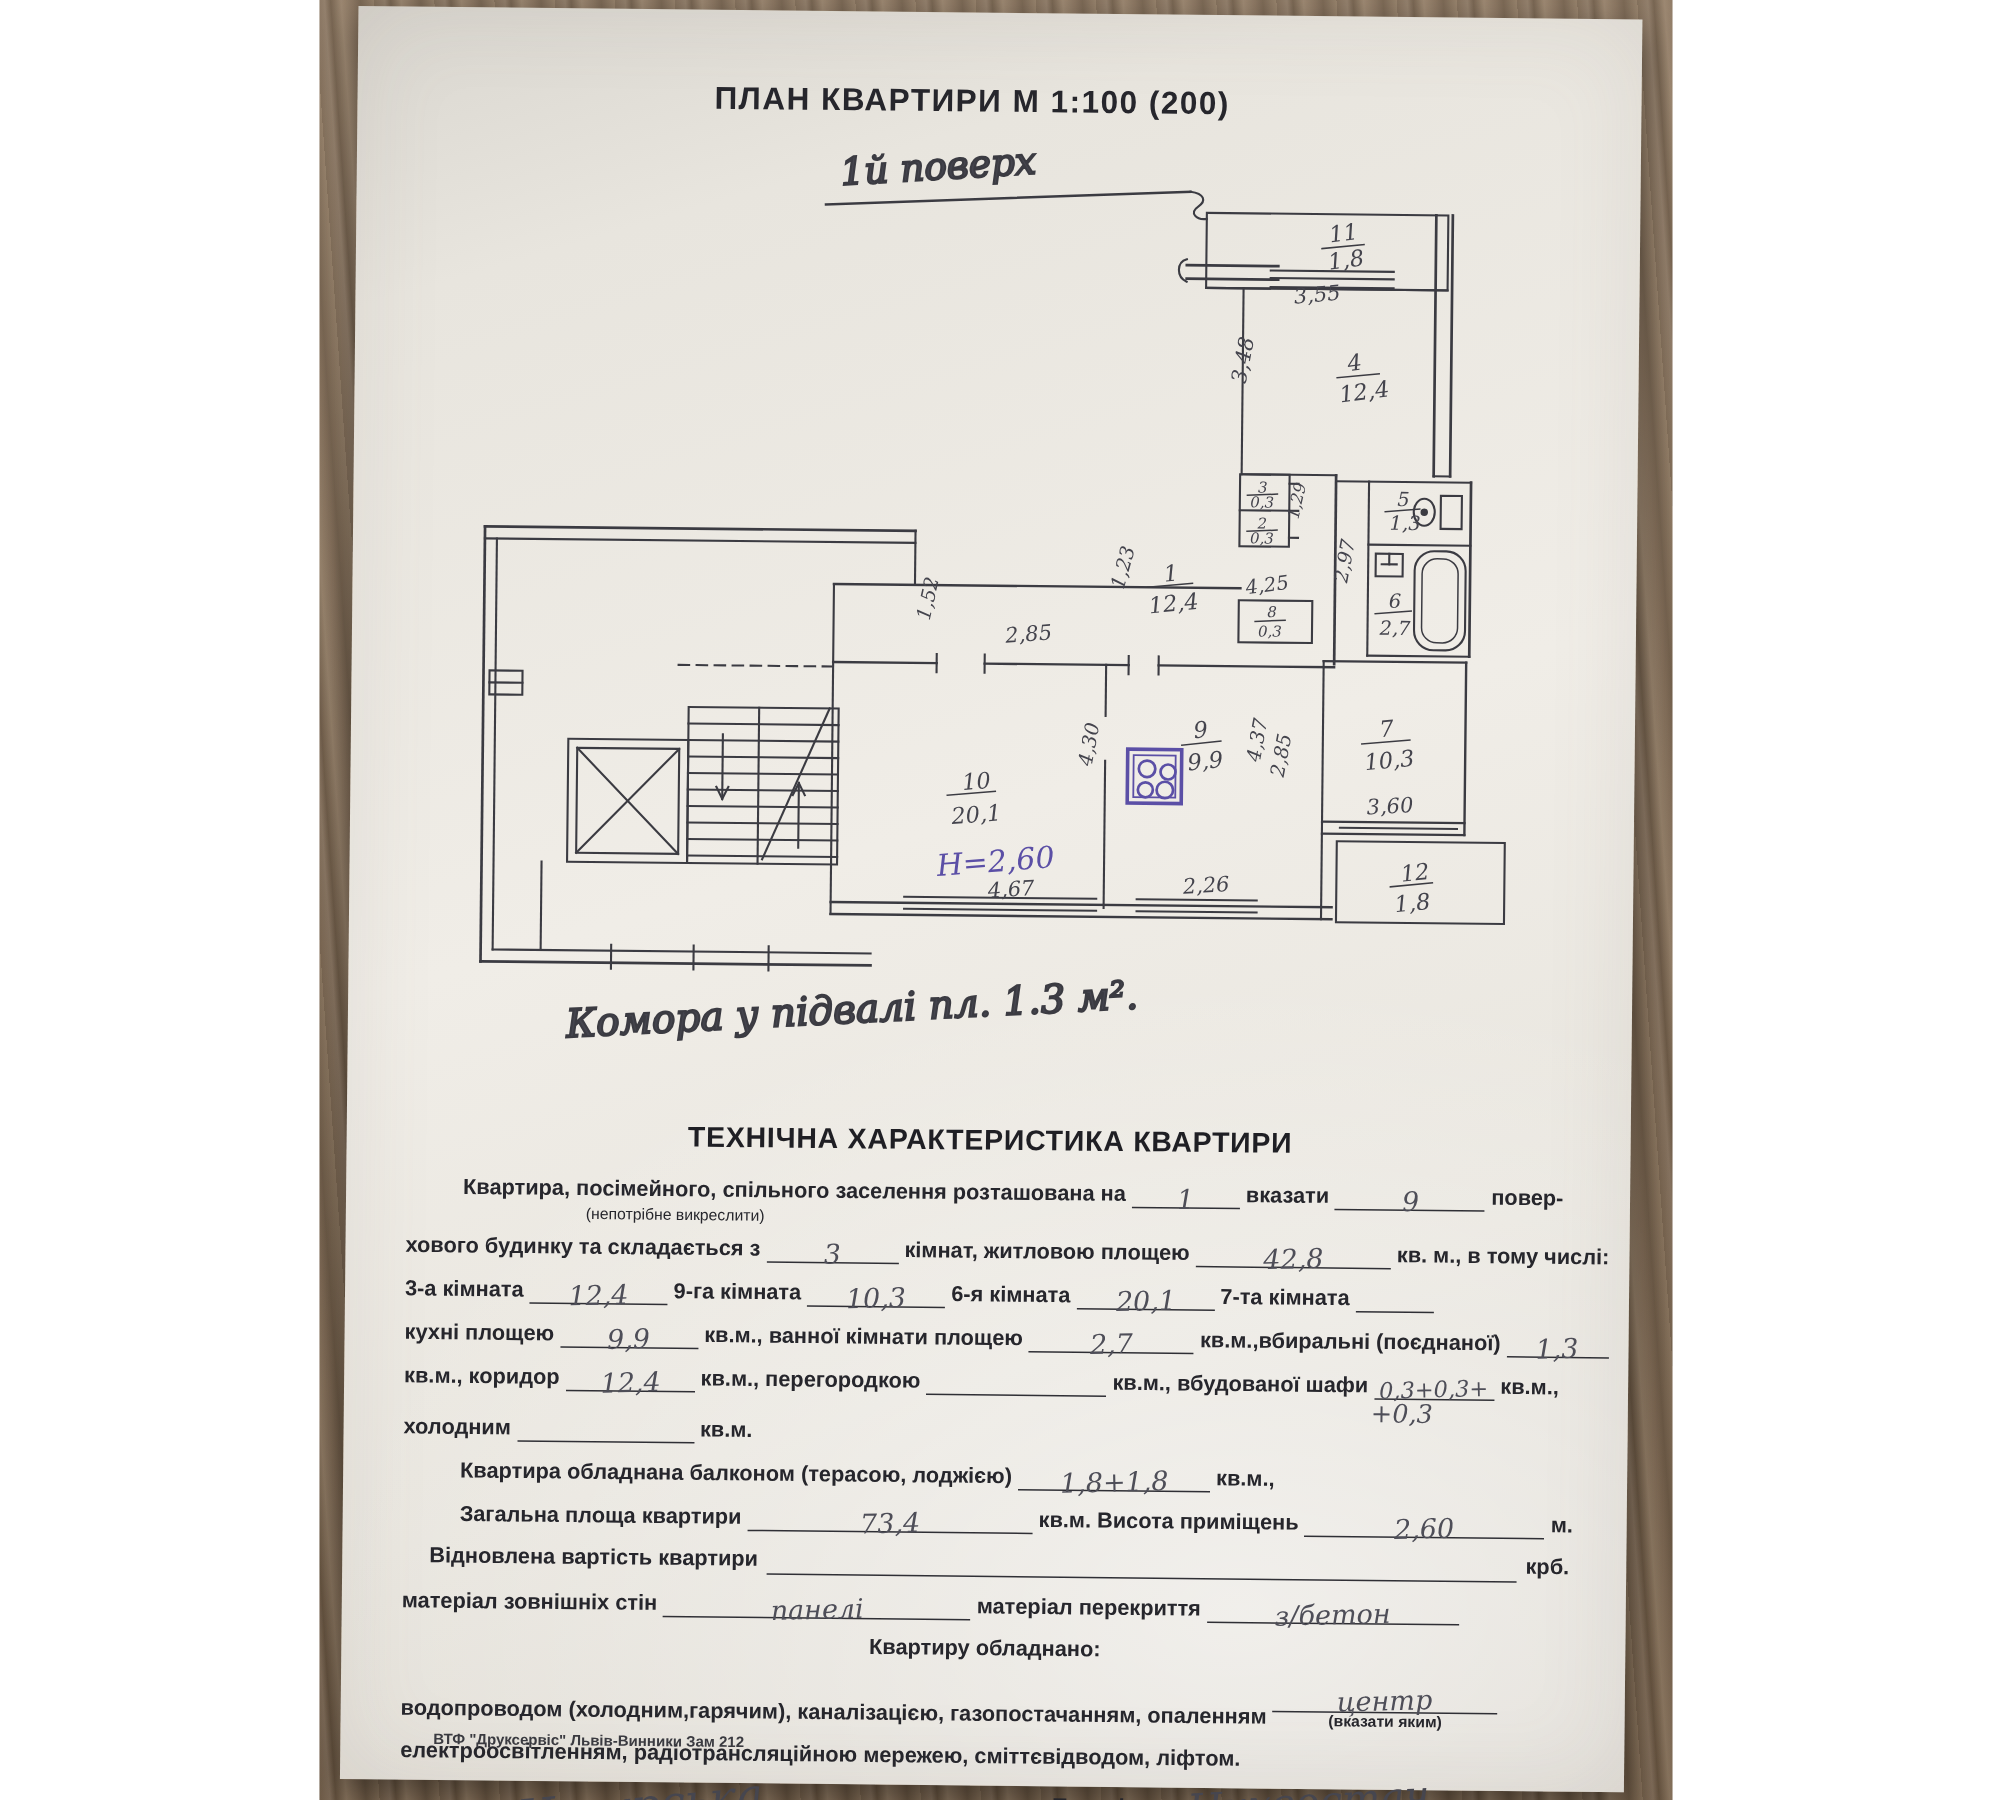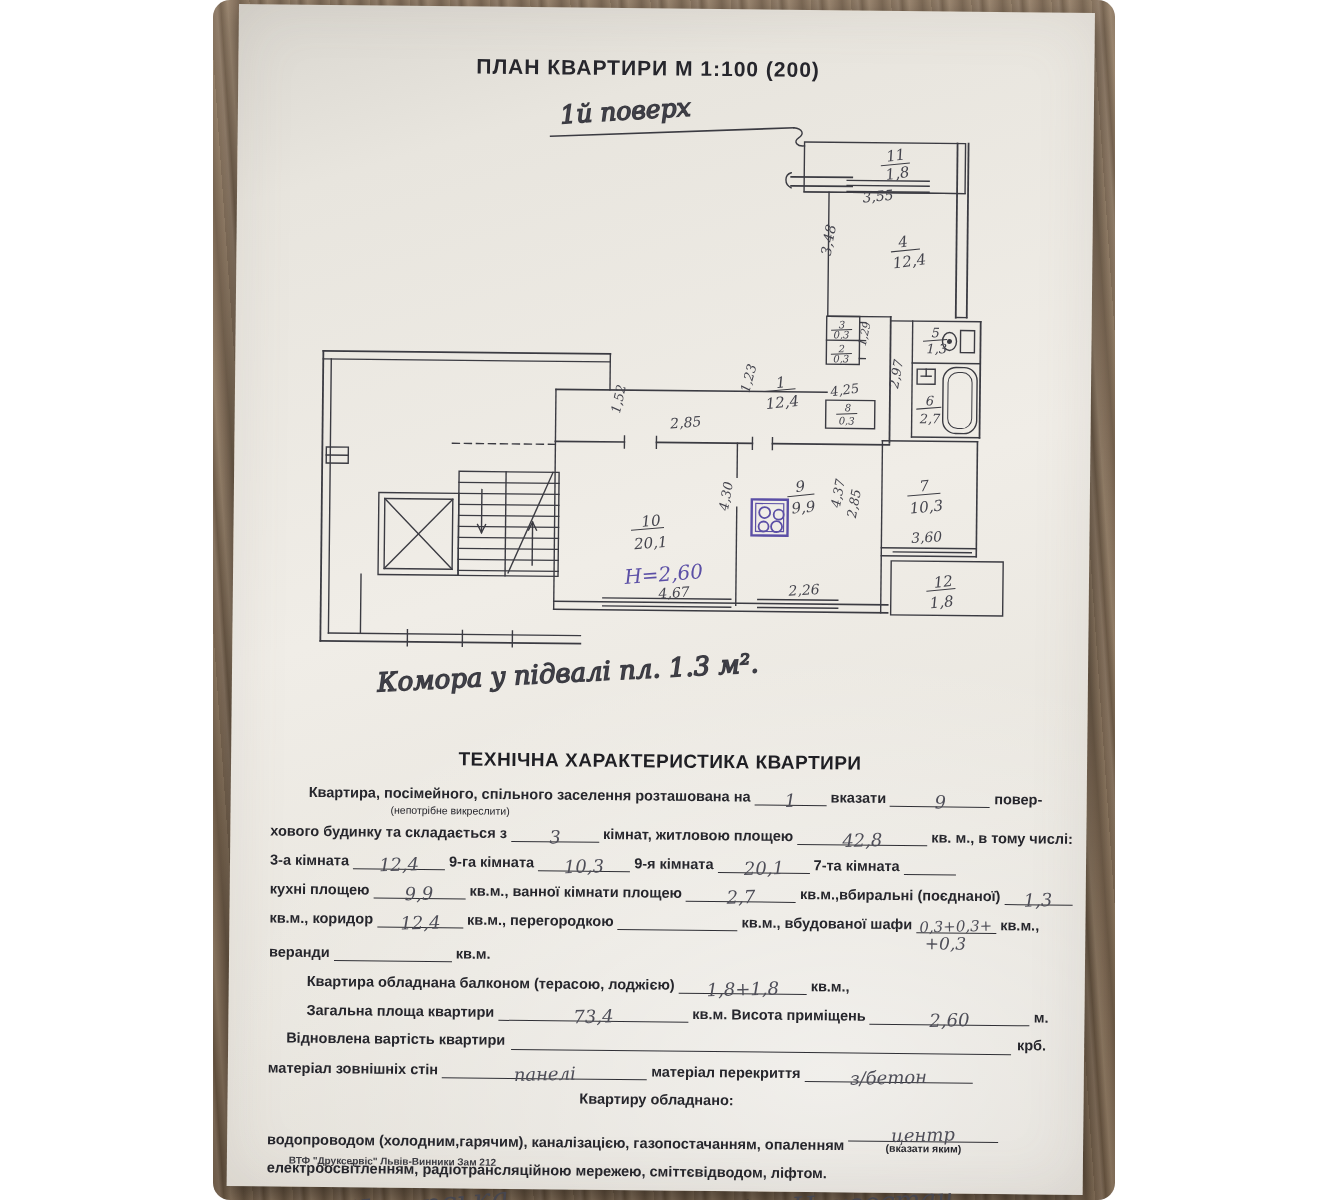--- a/index.html
+++ b/index.html
@@ -3,21 +3,20 @@
 <meta charset="utf-8">
 <style>
   html,body{margin:0;padding:0;background:#fff;}
   .page{position:relative;width:1327px;height:1200px;background:#ffffff;overflow:hidden;
         font-family:"Liberation Sans",sans-serif;}
   .photo{position:absolute;left:213px;top:0;width:902px;height:1200px;overflow:hidden;
     background:
       linear-gradient(180deg,rgba(255,255,255,.08),rgba(0,0,0,.10)),
       repeating-linear-gradient(86deg,
         #7a654f 0px,#8a7560 7px,#6d5944 11px,#947e66 18px,#806a54 26px,#705c47 31px,#8d775f 40px);
-    border-radius: 17px;
   }
   .paper{position:absolute;left:26px;top:4px;width:856px;height:1182px;
     transform:rotate(.6deg);transform-origin:top left;
     background:
       radial-gradient(120% 60% at 70% 90%,rgba(255,255,255,.5),rgba(255,255,255,0) 60%),
       linear-gradient(163deg,#d9d6cf 0%,#e8e5de 14%,#f0ede7 46%,#e9e6df 72%,#dcd8d0 100%);
     box-shadow:0 8px 22px rgba(0,0,0,.38), inset 0 0 60px rgba(120,110,95,.12);}
   .ptitle{position:absolute;left:238px;top:48px;font-size:21px;font-weight:bold;
     letter-spacing:1px;color:#26262c;}
   .plansvg{position:absolute;left:70px;top:88px;}
@@ -28,21 +27,21 @@
   .fline{margin-bottom:11px;white-space:nowrap;}
   .blank{display:inline-block;border-bottom:1.6px solid #2f2f35;text-align:center;
     height:17px;vertical-align:bottom;}
   .hw{font-family:"DejaVu Serif",serif;font-style:italic;font-weight:normal;font-size:18px;
     color:#4e4e58;display:inline-block;transform:translateY(3px) rotate(-2deg);}
   .subnote{font-size:10.5px;font-weight:normal;}
   .ublock{display:inline-block;text-align:center;vertical-align:bottom;}
   .ublock .top{display:block;border-bottom:1.6px solid #2f2f35;height:19px;}
   .ublock .sub{display:block;font-size:10.5px;line-height:1.2;}
   .rel{position:relative;}
-  .hw-under{position:absolute;right:81px;top:19px;font-family:"DejaVu Serif",serif;
+  .hw-under{position:absolute;right:92px;top:19px;font-family:"DejaVu Serif",serif;
     font-style:italic;font-weight:normal;font-size:17px;color:#4e4e58;}
   .signrow{position:relative;height:96px;margin-top:4px;}
   .sig{font-family:"DejaVu Serif",serif;font-style:italic;font-weight:normal;color:#46464f;}
   .footer{position:absolute;left:62px;top:1150px;font-size:10px;font-weight:bold;color:#3a3a40;}
 </style>
 </head>
 <body>
 
 <div class="page">
  <div class="photo">
@@ -293,21 +292,21 @@
         <span>кімнат, житловою площею</span>
         <span class="blank" style="width:130px;"><span class="hw">42,8</span></span>
         <span>кв. м., в тому числі:</span>
       </div>
 
       <div class="fline">
         <span>3-а кімната</span>
         <span class="blank" style="width:92px;"><span class="hw">12,4</span></span>
         <span>9-га кімната</span>
         <span class="blank" style="width:92px;"><span class="hw">10,3</span></span>
-        <span>9-я кімната</span>
+        <span>6-я кімната</span>
         <span class="blank" style="width:92px;"><span class="hw">20,1</span></span>
         <span>7-та кімната</span>
         <span class="blank" style="width:52px;"></span>
       </div>
 
       <div class="fline">
         <span>кухні площею</span>
         <span class="blank" style="width:92px;"><span class="hw">9,9</span></span>
         <span>кв.м., ванної кімнати площею</span>
         <span class="blank" style="width:110px;"><span class="hw">2,7</span></span>
@@ -320,21 +319,21 @@
         <span class="blank" style="width:86px;"><span class="hw">12,4</span></span>
         <span>кв.м., перегородкою</span>
         <span class="blank" style="width:120px;"></span>
         <span>кв.м., вбудованої шафи</span>
         <span class="blank" style="width:80px;"><span class="hw" style="font-size:15px;">0,3+0,3+</span></span>
         <span>кв.м.,</span>
         <span class="hw-under">+0,3</span>
       </div>
 
       <div class="fline" style="margin-top:16px;">
-        <span>веранди</span>
+        <span>холодним</span>
         <span class="blank" style="width:118px;"></span>
         <span>кв.м.</span>
       </div>
 
       <div class="fline" style="padding-left:38px;">
         <span>Квартира обладнана балконом (терасою, лоджією)</span>
         <span class="blank" style="width:128px;"><span class="hw">1,8+1,8</span></span>
         <span>кв.м.,</span>
       </div>
 

